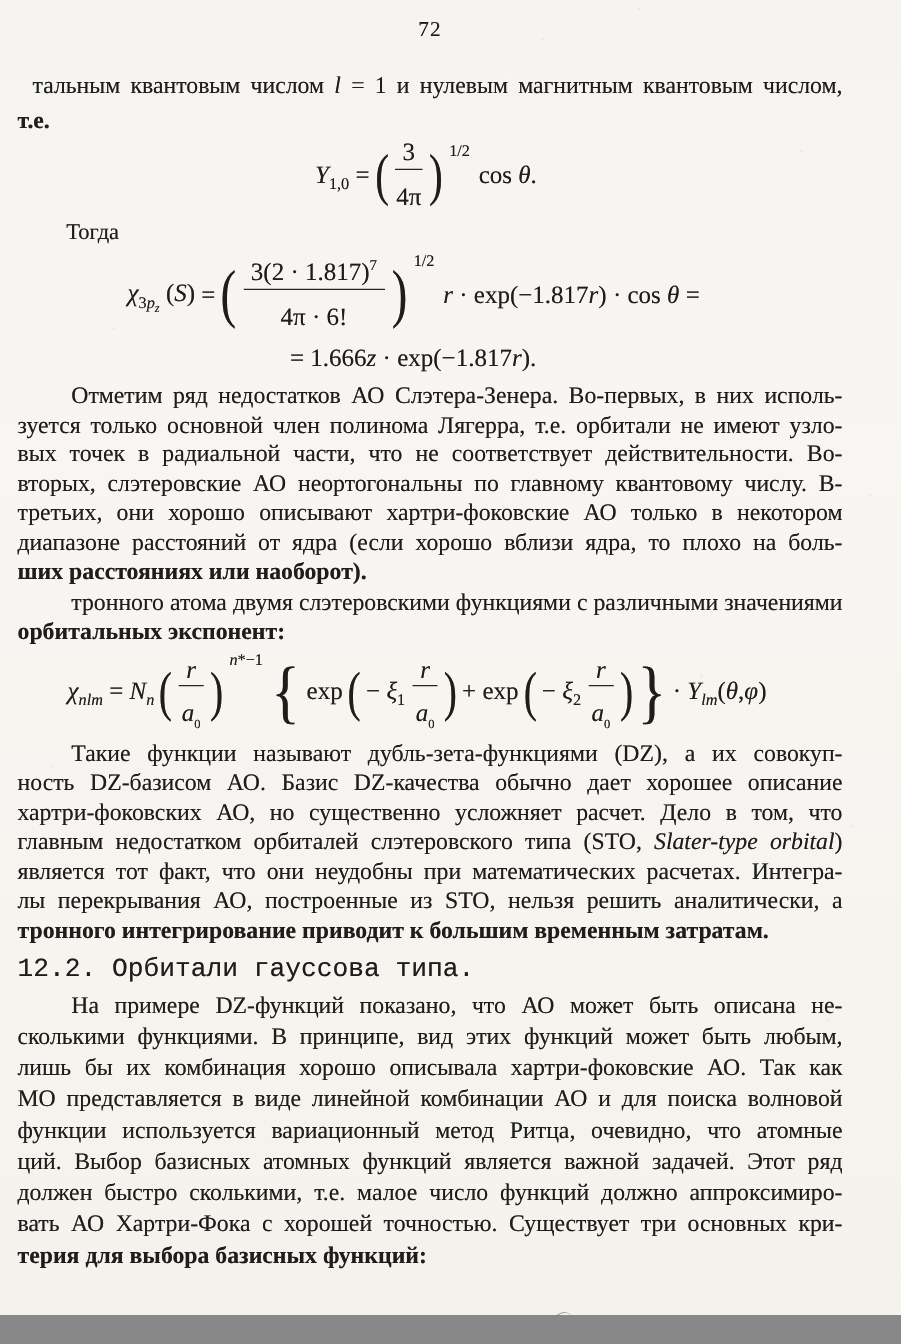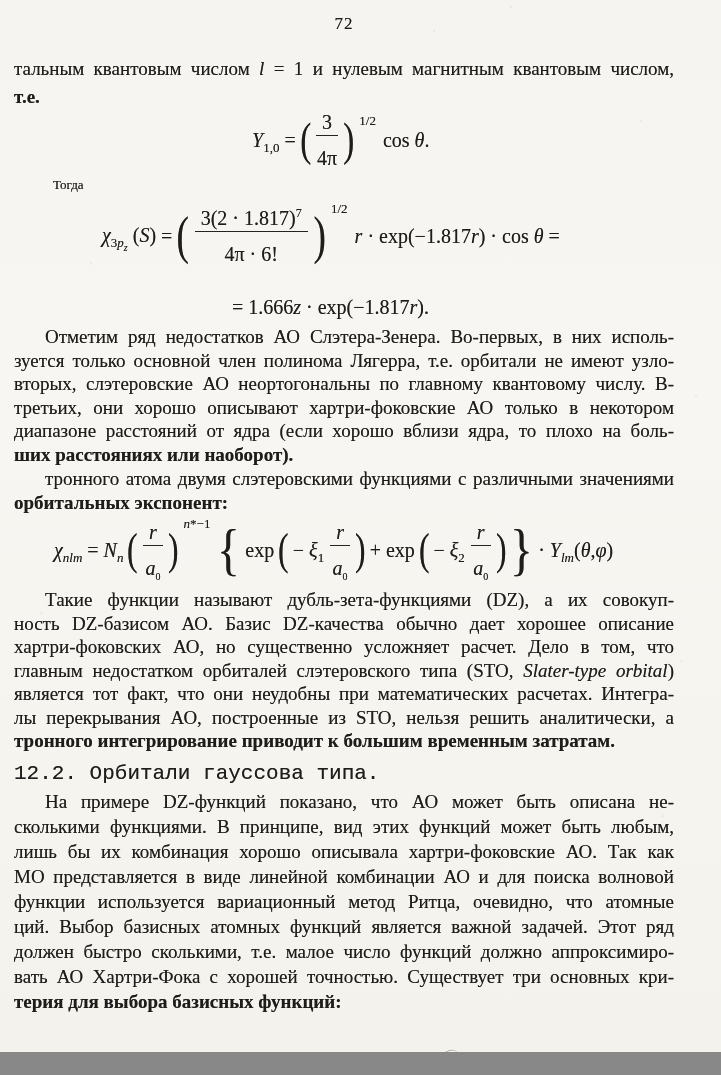--- a/index.html
+++ b/index.html
@@ -7,35 +7,35 @@
     position:relative;width:721px;height:1052px;margin:0 auto;
     background:linear-gradient(180deg,#f5f4f0 0%,#f7f6f2 35%,#f5f4ef 75%,#f3f2ed 100%);
     font-family:"Liberation Serif",serif;color:#1e1d1b;overflow:hidden;
   }
   #page *{text-shadow:0 0 .5px rgba(30,30,30,.6);}
   .body{position:absolute;left:14px;top:14px;width:660px;}
   .pageno{font-size:17px;line-height:20px;text-align:center;letter-spacing:1px;}
   .para{font-size:19px;}
   .para .line{display:block;text-align:justify;text-align-last:justify;}
   .para .line.last{text-align-last:left;font-weight:bold;}
-  .para .line:first-child{text-indent:31px;}
+  .para .line:first-child{text-indent:31px;margin-left:12px;}
   .para.noindent .line:first-child{text-indent:0;}
   .p-a{margin-top:21px}.p-a .line{line-height:28px;}
   .p-b{margin-top:4px}.p-b .line,.p-c .line,.p-d .line{line-height:23.5px;}
   .p-c{margin-top:1px}
   .p-d{margin-top:2px}
   .p-e{margin-top:3px}.p-e .line{line-height:25px;}
-  .pline{margin-top:4px;font-size:13px;line-height:24px;text-indent:39px;}
+  .pline{margin-top:4px;font-size:18px;line-height:24px;text-indent:39px;}
   .heading{margin-top:9px;font-family:Liberation Mono, monospace;font-size:21px;line-height:24px;}
 
   .formula{display:flex;align-items:center;font-size:20px;gap:5px;}
   .formula i{font-style:italic;}
   .f1{height:58px;padding-left:238px;margin-top:0;}
   .f2a{height:74px;padding-left:88px;margin-top:2px;}
-  .f2b{height:28px;padding-left:218px;margin-top:20px;}
+  .f2b{height:28px;padding-left:218px;}
   .f3{height:72px;padding-left:40px;}
   .tok{white-space:nowrap;}
   sub.sb{font-size:13px;line-height:0;}
   sub.sb2{font-size:10px;line-height:0;}
   sup.pow{align-self:flex-start;font-size:13px;line-height:1;margin:3px 2px 0 1px;white-space:nowrap;}
   sup.npow{font-size:12px;line-height:0;}
   .frac{display:flex;flex-direction:column;align-items:center;line-height:1.12;margin:0 1px;}
   .frac .num{border-bottom:1.5px solid #25241f;padding:0 6px 1px;white-space:nowrap;}
   .frac .den{padding-top:11px;white-space:nowrap;}
   .paren{display:inline-block;line-height:0;transform:scaleX(.72);font-weight:400;margin:0 -3px;}
@@ -97,20 +97,21 @@
       <span class="tok"><i>r</i><span> · exp(−1.817</span><i>r</i><span>) · cos </span><i>θ</i><span> =</span></span>
     </div>
 
     <div class="formula f2b">
       <span class="tok"><span>= 1.666</span><i>z</i><span> · exp(−1.817</span><i>r</i><span>).</span></span>
     </div>
 
     <div class="para p-b">
         <div class="line"><span>Отметим ряд недостатков АО Слэтера-Зенера. Во-первых, в них исполь-</span></div>
         <div class="line"><span>зуется только основной член полинома Лягерра, т.е. орбитали не имеют узло-</span></div>
+        <div class="line"><span>вых точек в радиальной части, что не соответствует действительности. Во-</span></div>
         <div class="line"><span>вторых, слэтеровские АО неортогональны по главному квантовому числу. В-</span></div>
         <div class="line"><span>третьих, они хорошо описывают хартри-фоковские АО только в некотором</span></div>
         <div class="line"><span>диапазоне расстояний от ядра (если хорошо вблизи ядра, то плохо на боль-</span></div>
         <div class="line last"><span>ших расстояниях или наоборот).</span></div>
       </div>
 
     <div class="para p-c">
         <div class="line"><span>тронного атома двумя слэтеровскими функциями с различными значениями</span></div>
         <div class="line last"><span>орбитальных экспонент:</span></div>
       </div>

